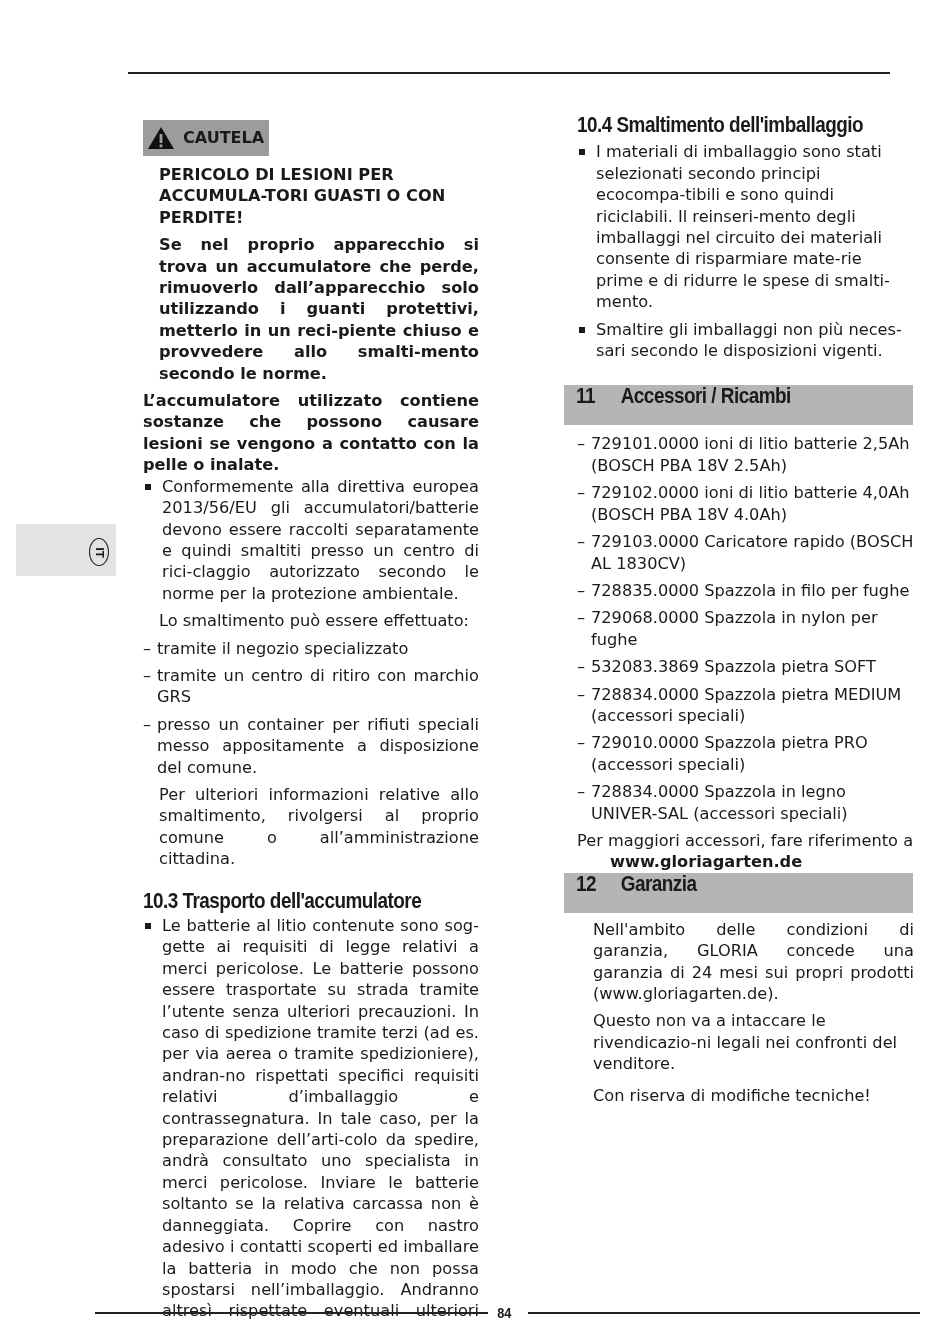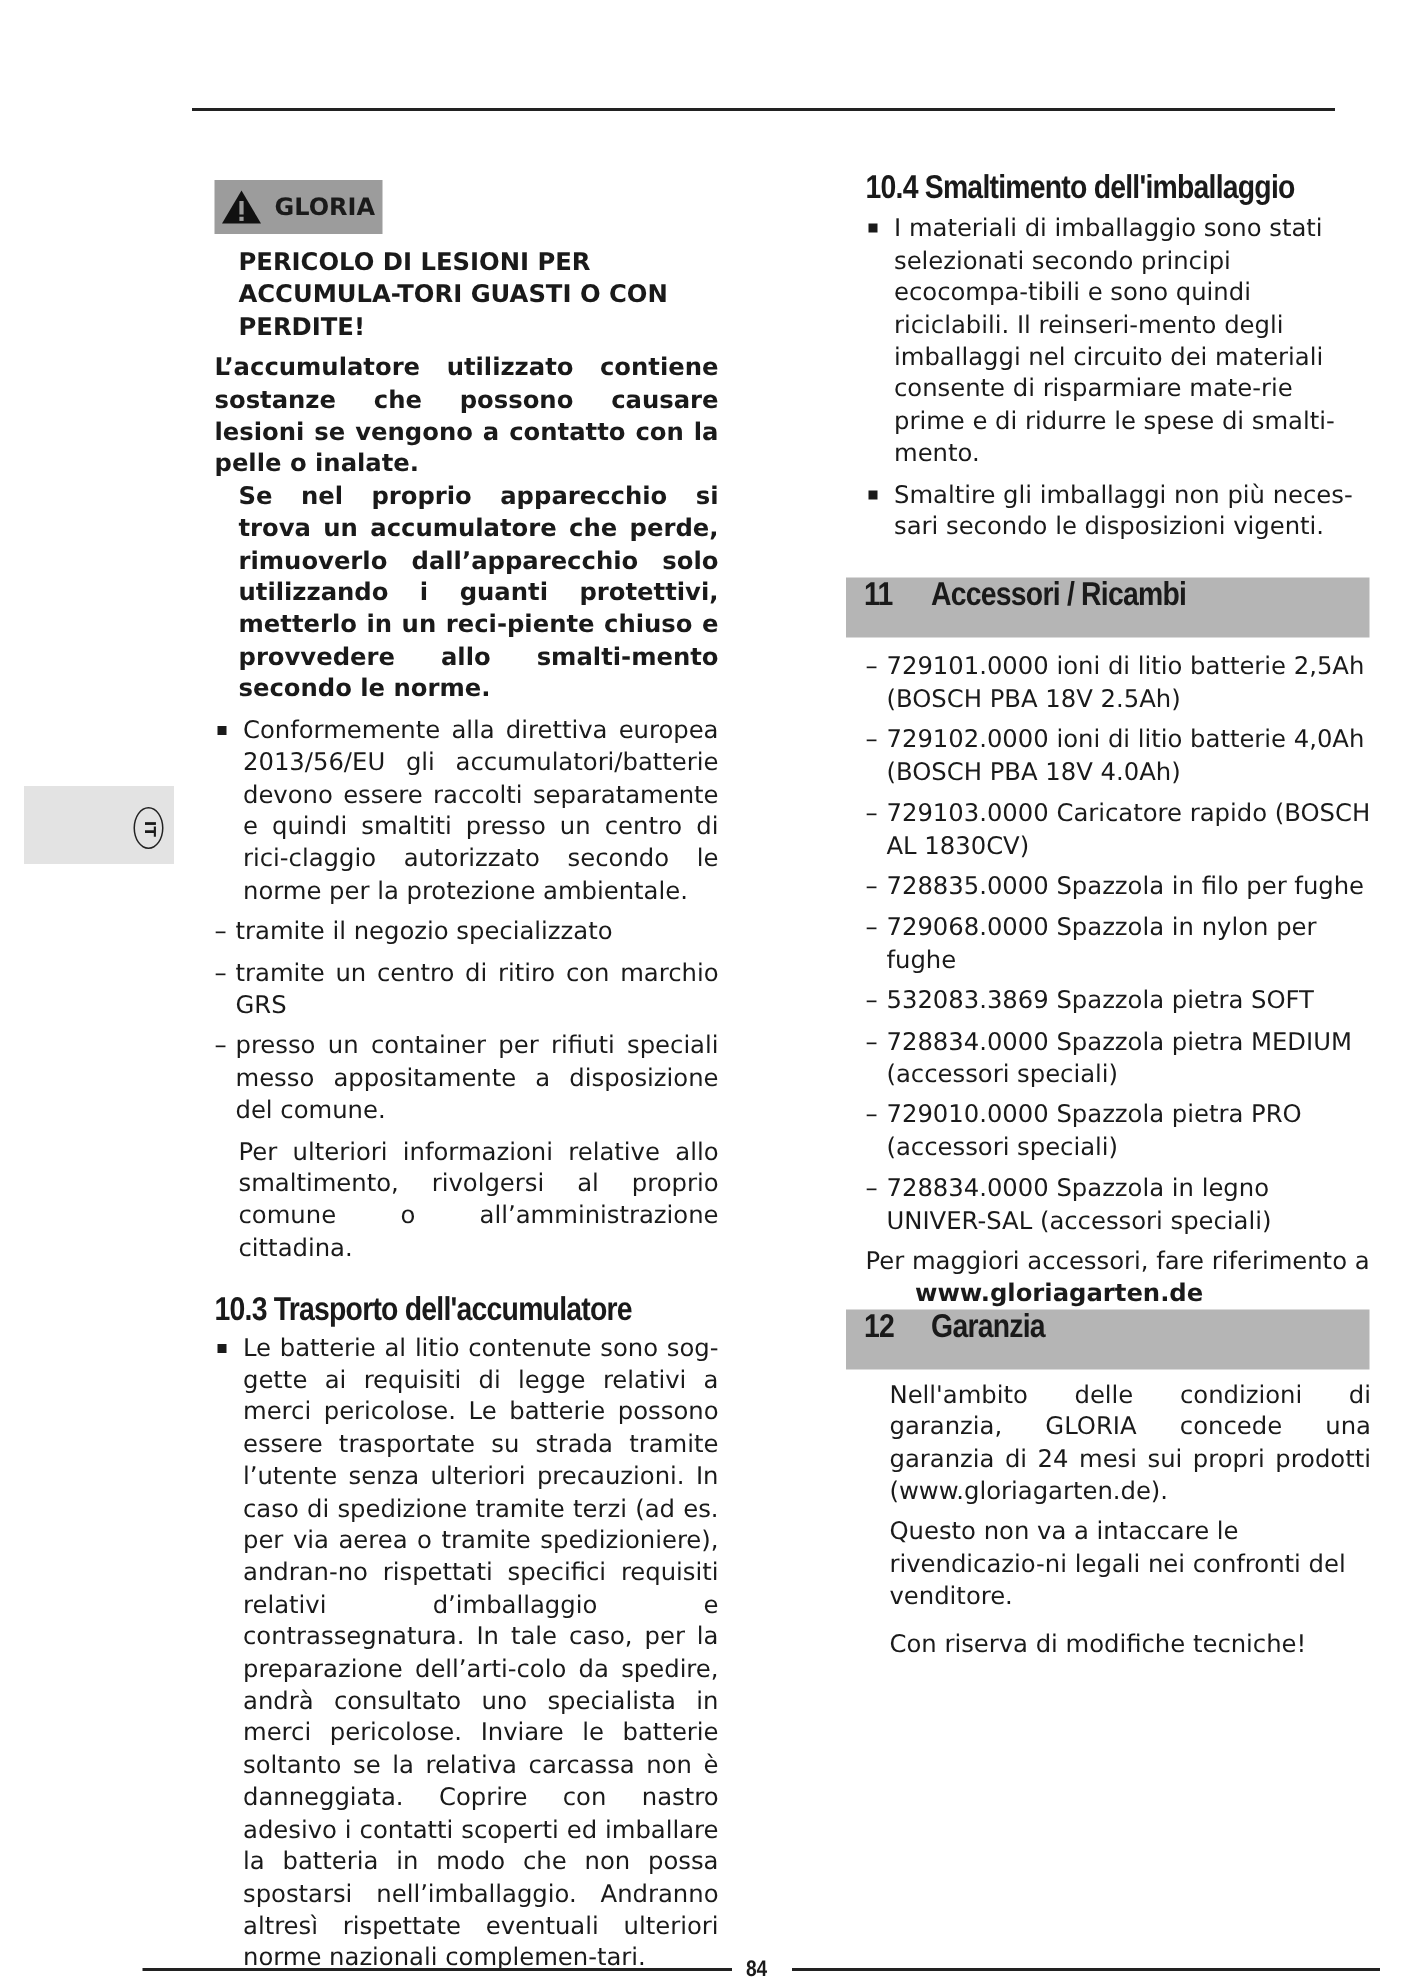--- a/index.html
+++ b/index.html
@@ -47,29 +47,30 @@
     <span>IT</span>
   </div>
 
 <div class="col col-left">
   <div class="caution">
     <svg viewBox="0 0 28 26">
       <polygon points="14,2 27,24 1,24" fill="#111"></polygon>
       <rect x="12.6" y="9" width="2.8" height="9" fill="#9c9c9c"></rect>
       <rect x="12.6" y="19.5" width="2.8" height="2.8" fill="#9c9c9c"></rect>
     </svg>
-    <span class="caution-label">GLORIA</span>
+    <span class="caution-label">CAUTELA</span>
   </div>
   <p class="p bold">PERICOLO DI LESIONI PER ACCUMULA-TORI GUASTI O CON PERDITE!</p>
+  <p class="p bold just">Se nel proprio apparecchio si trova un accumulatore che perde, rimuoverlo dall’apparecchio solo utilizzando i guanti protettivi, metterlo in un reci-piente chiuso e provvedere allo smalti-mento secondo le norme.</p>
   <p class="p bold just" style="margin:0;">L’accumulatore utilizzato contiene sostanze che possono causare lesioni se vengono a contatto con la pelle o inalate.</p>
-  <p class="p bold just">Se nel proprio apparecchio si trova un accumulatore che perde, rimuoverlo dall’apparecchio solo utilizzando i guanti protettivi, metterlo in un reci-piente chiuso e provvedere allo smalti-mento secondo le norme.</p>
   <div class="bullet just">
     <span class="sq"></span>
     <span>Conformemente alla direttiva europea 2013/56/EU gli accumulatori/batterie devono essere raccolti separatamente e quindi smaltiti presso un centro di rici-claggio autorizzato secondo le norme per la protezione ambientale.</span>
   </div>
+  <p class="p">Lo smaltimento può essere effettuato:</p>
   <div class="dash just"><span class="d">–</span><span>tramite il negozio specializzato</span></div>
   <div class="dash just"><span class="d">–</span><span>tramite un centro di ritiro con marchio GRS</span></div>
   <div class="dash just"><span class="d">–</span><span>presso un container per rifiuti speciali messo appositamente a disposizione del comune.</span></div>
   <p class="p just">Per ulteriori informazioni relative allo smaltimento, rivolgersi al proprio comune o all’amministrazione cittadina.</p>
 
   <h2 class="h2 h-sec">10.3  Trasporto dell'accumulatore</h2>
   <div class="bullet just">
     <span class="sq"></span>
     <span>Le batterie al litio contenute sono sog-gette ai requisiti di legge relativi a merci pericolose. Le batterie possono essere trasportate su strada tramite l’utente senza ulteriori precauzioni. In caso di spedizione tramite terzi (ad es. per via aerea o tramite spedizioniere), andran-no rispettati specifici requisiti relativi d’imballaggio e contrassegnatura. In tale caso, per la preparazione dell’arti-colo da spedire, andrà consultato uno specialista in merci pericolose. Inviare le batterie soltanto se la relativa carcassa non è danneggiata. Coprire con nastro adesivo i contatti scoperti ed imballare la batteria in modo che non possa spostarsi nell’imballaggio. Andranno altresì rispettate eventuali ulteriori norme nazionali complemen-tari.</span>
   </div>

